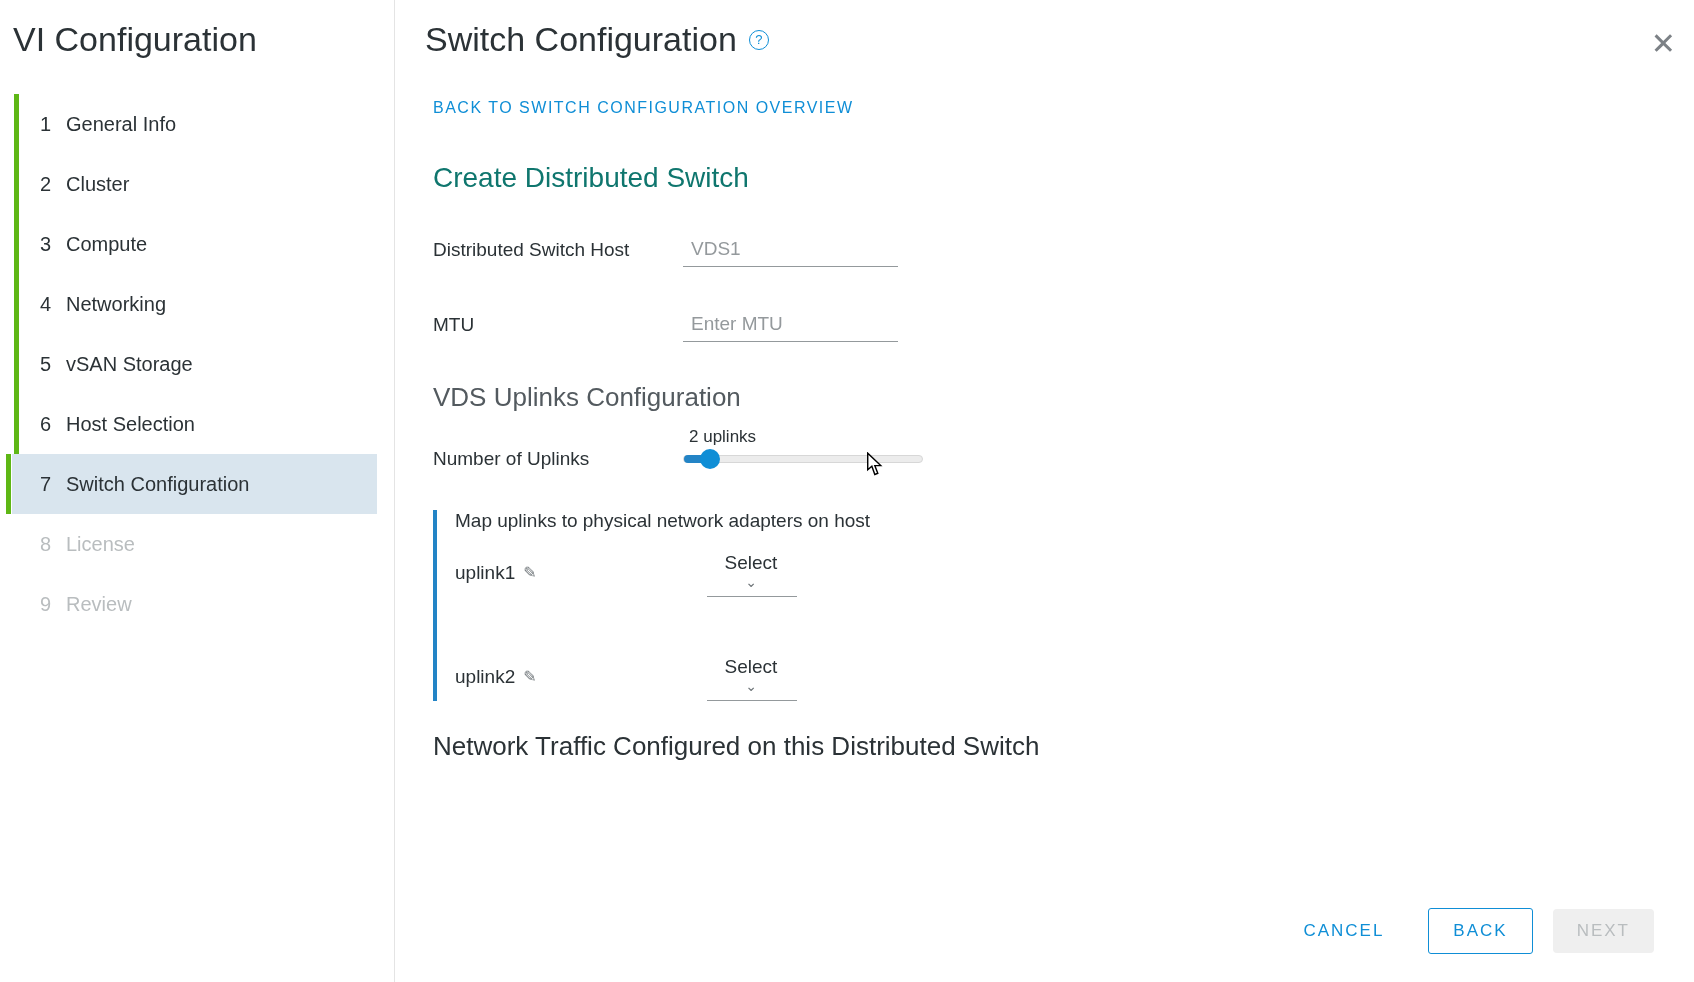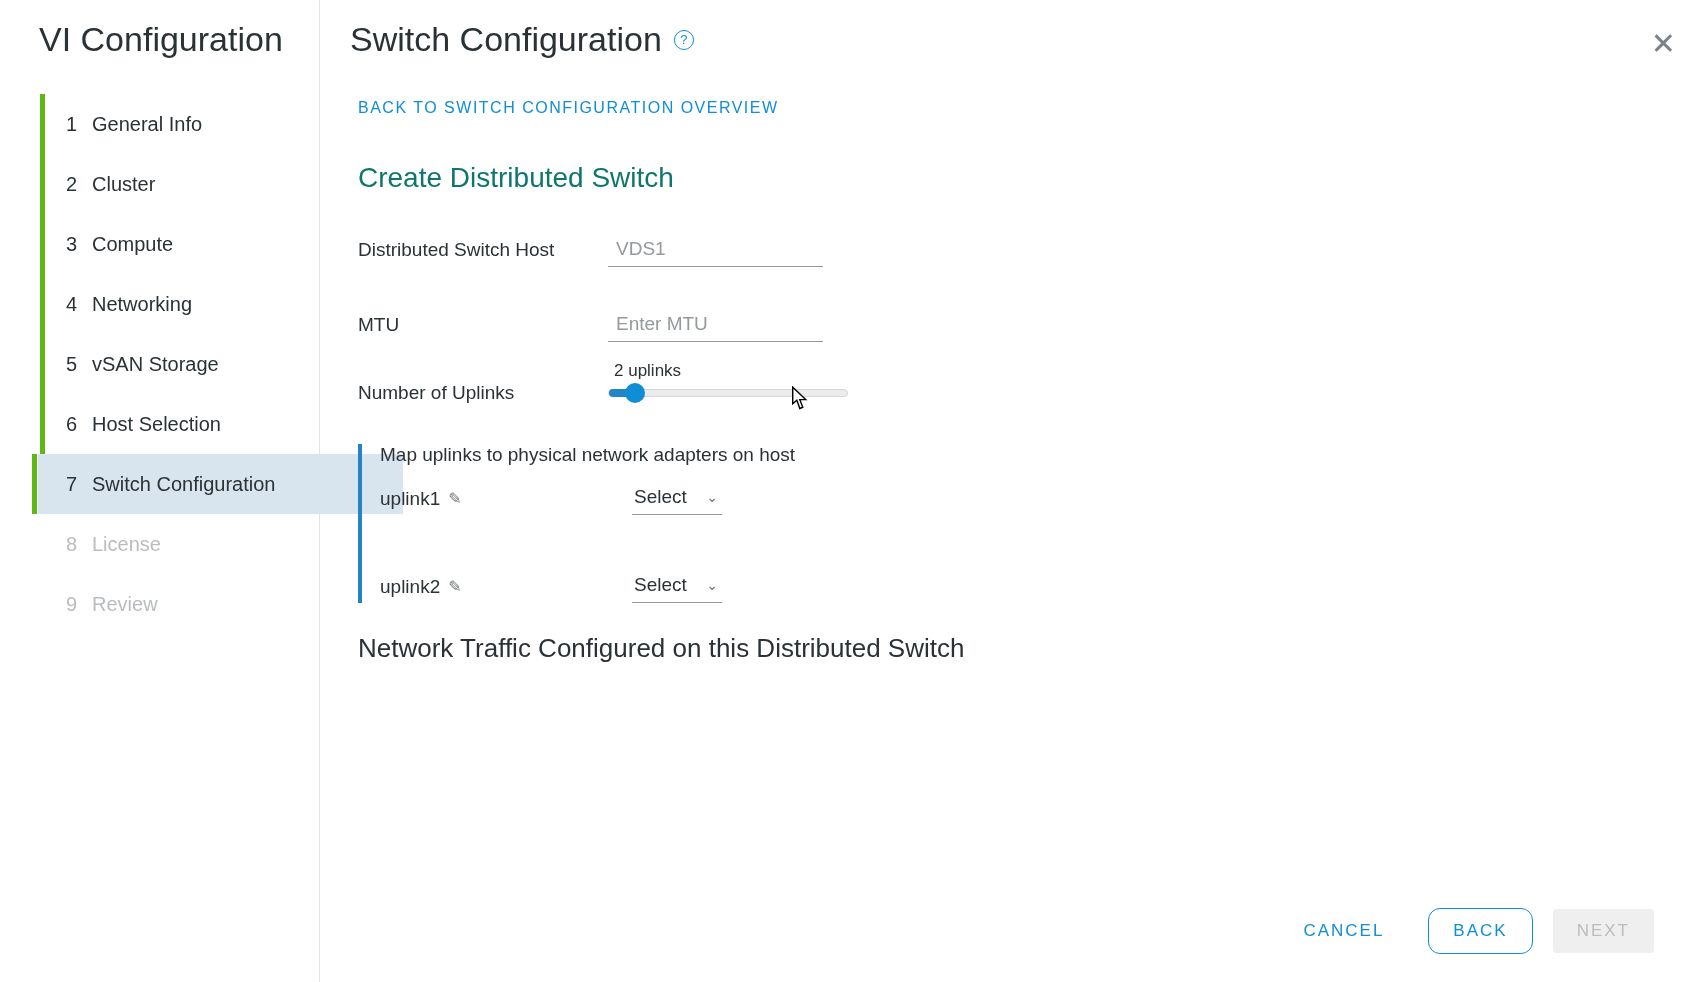--- a/index.html
+++ b/index.html
@@ -10,22 +10,22 @@
       width: 1694px;
       height: 982px;
       position: relative;
       overflow: hidden;
     }
     .container {
       display: flex;
       height: 100%;
     }
     .sidebar {
-      width: 320px;
-      padding: 20px 0 0 34px;
+      width: 395px;
+      padding: 20px 0 0 8px;
       border-right: 1px solid #e4e4e4;
     }
     .sidebar-title {
       font-size: 34px;
       font-weight: 400;
       color: #2b3236;
       margin-bottom: 35px;
       padding-left: 5px;
     }
     .steps {
@@ -224,20 +224,21 @@
     .select-box {
       width: 90px;
       display: flex;
       align-items: center;
       justify-content: space-between;
       border-bottom: 1px solid #94999c;
       padding: 4px 4px 6px 2px;
       font-size: 19px;
       color: #2b3236;
       cursor: pointer;
+      flex-direction: column;
     }
     .chevron {
       color: #6f7579;
       font-size: 14px;
     }
     .section-title-2 {
       font-size: 26px;
       font-weight: 400;
       color: #2b3236;
       margin-left: 8px;
@@ -257,21 +258,21 @@
       padding: 12px 24px;
       background: transparent;
       border: none;
       cursor: pointer;
       font-weight: 500;
     }
     .btn-cancel { color: #0f8ed6; }
     .btn-back {
       color: #0f8ed6;
       border: 1px solid #0f8ed6;
-      border-radius: 12px;
+      border-radius: 3px;
     }
     .btn-next {
       color: #b9bdbf;
       background: #efefef;
       border-radius: 4px;
       cursor: not-allowed;
     }
   </style>
 </head>
 <body>
@@ -333,20 +334,21 @@
     <div class="form-row">
       <label class="form-label">Distributed Switch Host</label>
       <input class="form-input" type="text" placeholder="VDS1" style="">
     </div>
 
     <div class="form-row">
       <label class="form-label">MTU</label>
       <input class="form-input" type="text" placeholder="Enter MTU" style="">
     </div>
 
+    <h4 class="sub-title">VDS Uplinks Configuration</h4>
 
     <div class="form-row" style="margin-bottom:10px;">
       <label class="form-label">Number of Uplinks</label>
       <div class="slider-wrap">
         <span class="slider-caption">2 uplinks</span>
         <div class="slider-track">
           <div class="slider-fill"></div>
           <div class="slider-thumb"></div>
           <svg class="cursor-arrow" width="20" height="26" viewBox="0 0 16 22">
             <path d="M1 1 L1 15 L4.5 12 L7 19 L9.5 18 L7 11.5 L12 11.5 Z" fill="#fff" stroke="#000" stroke-width="1.2"></path>

